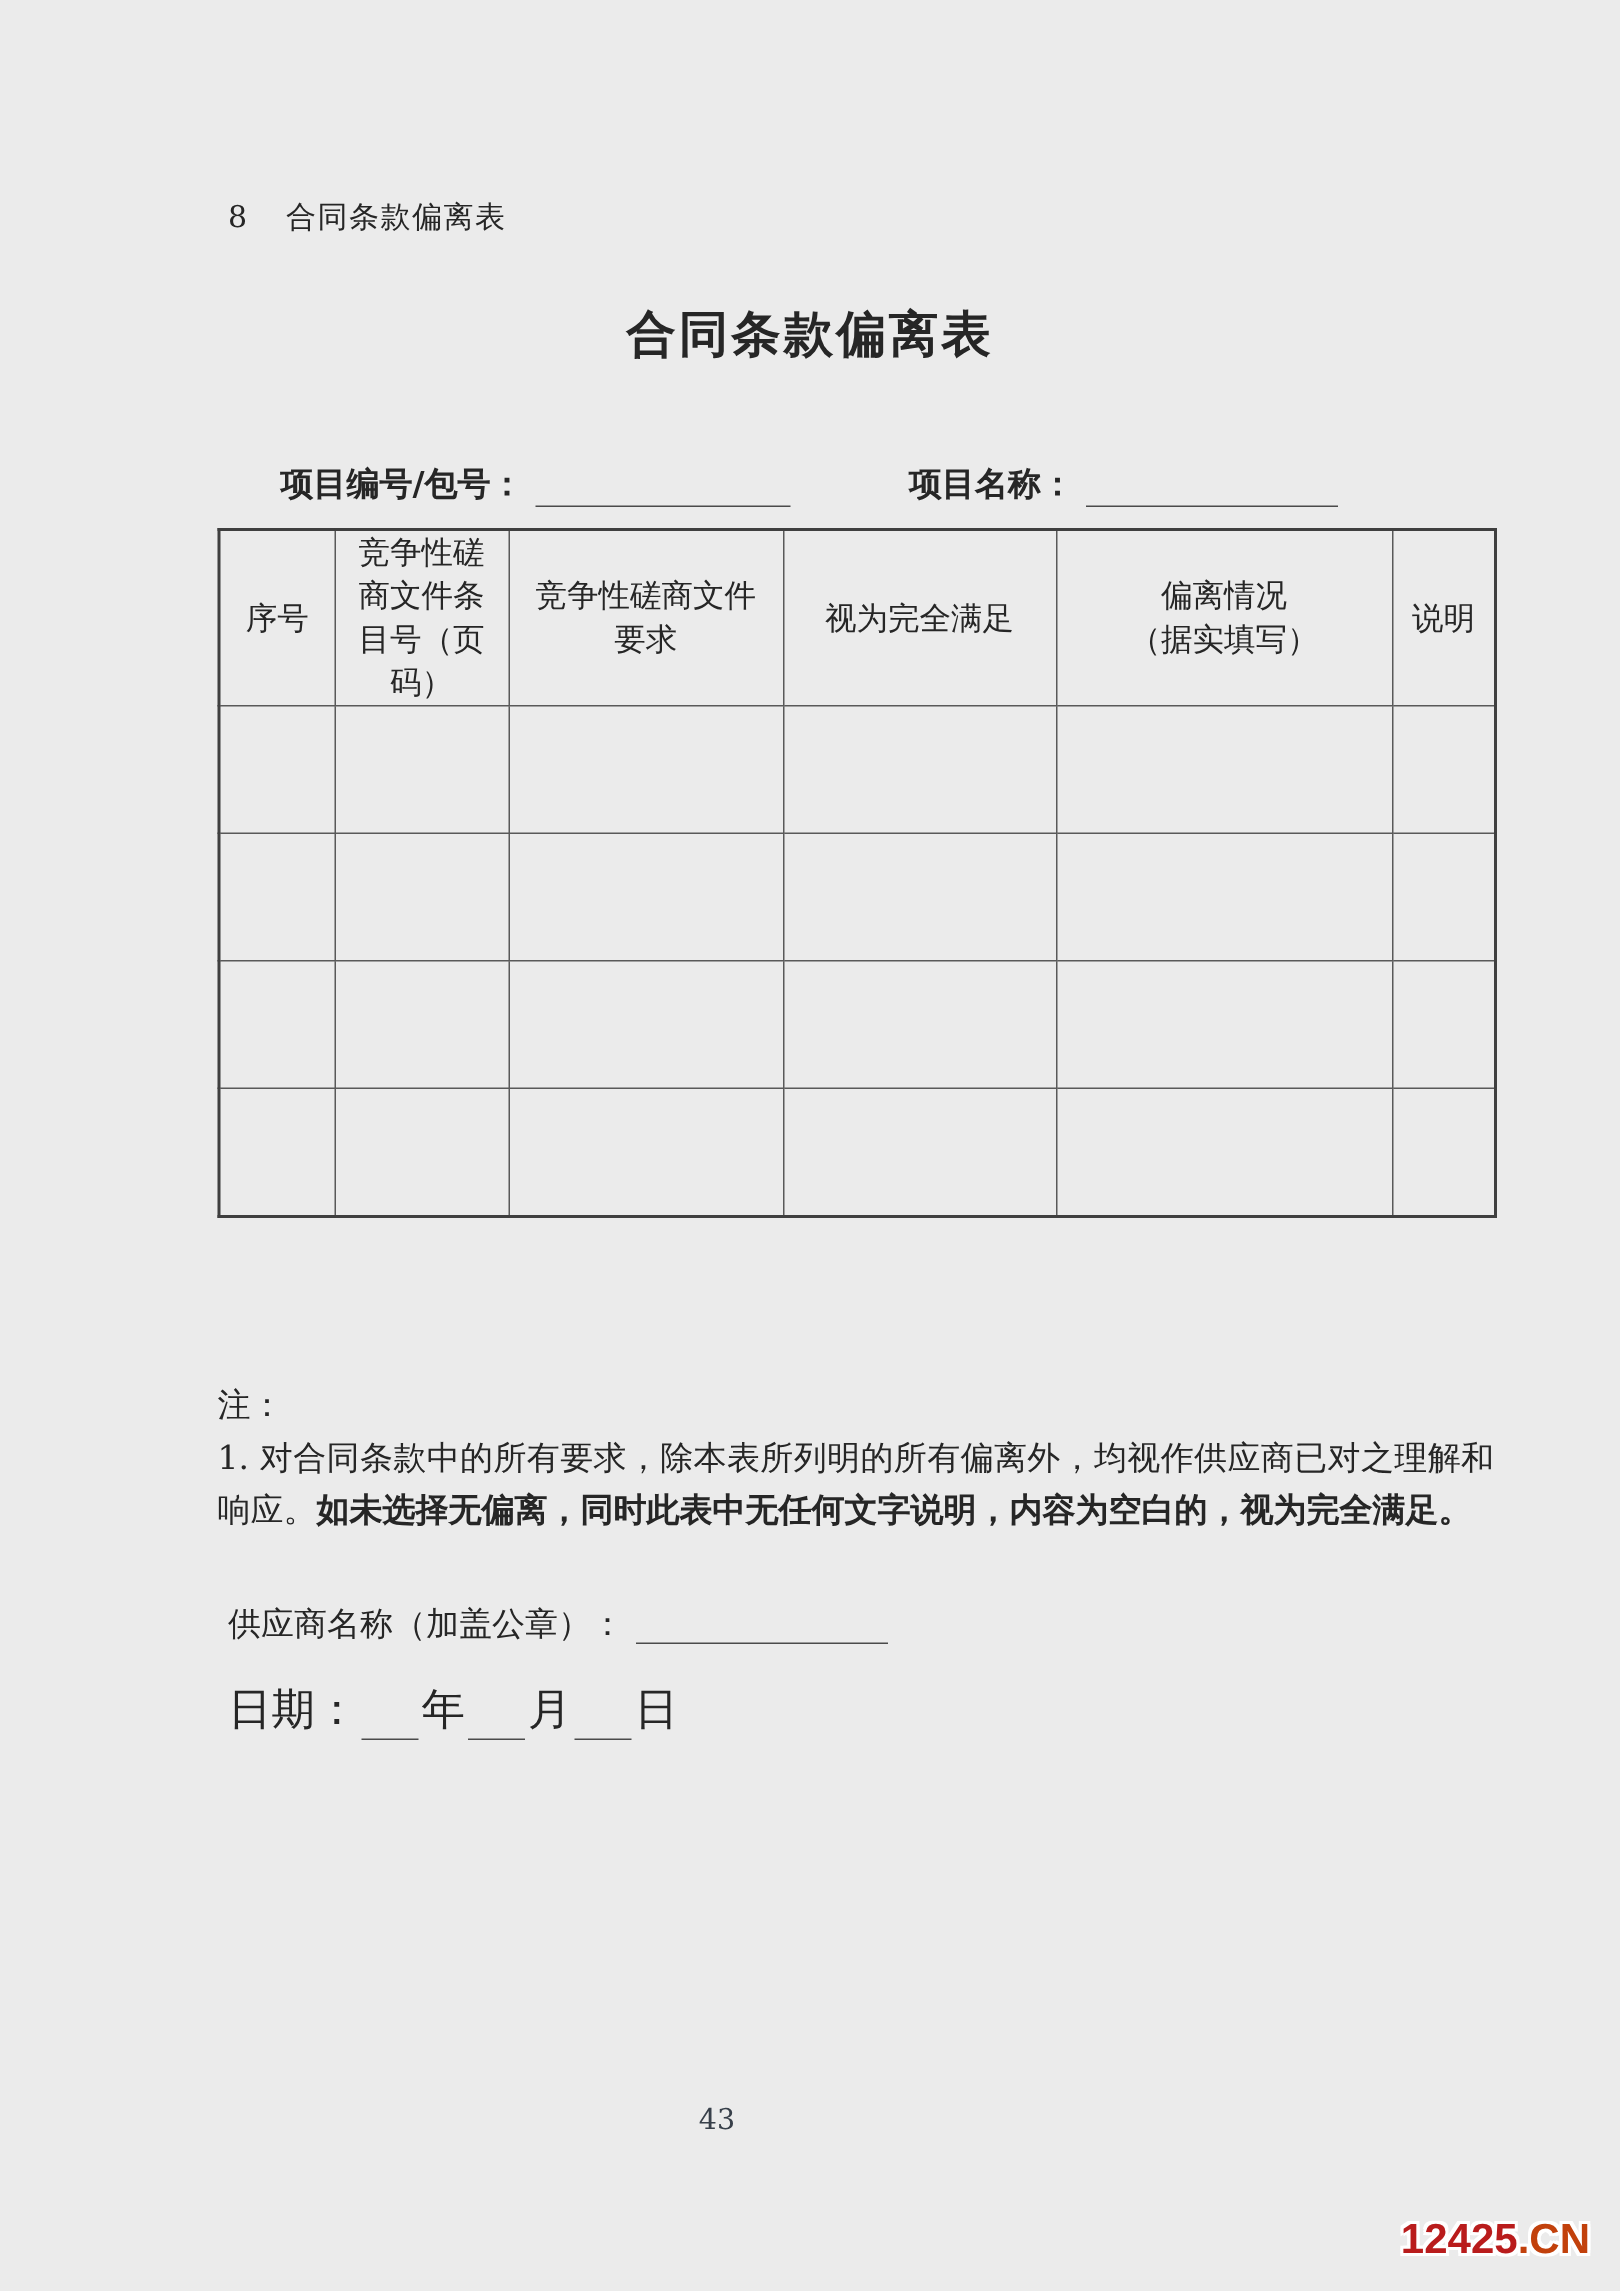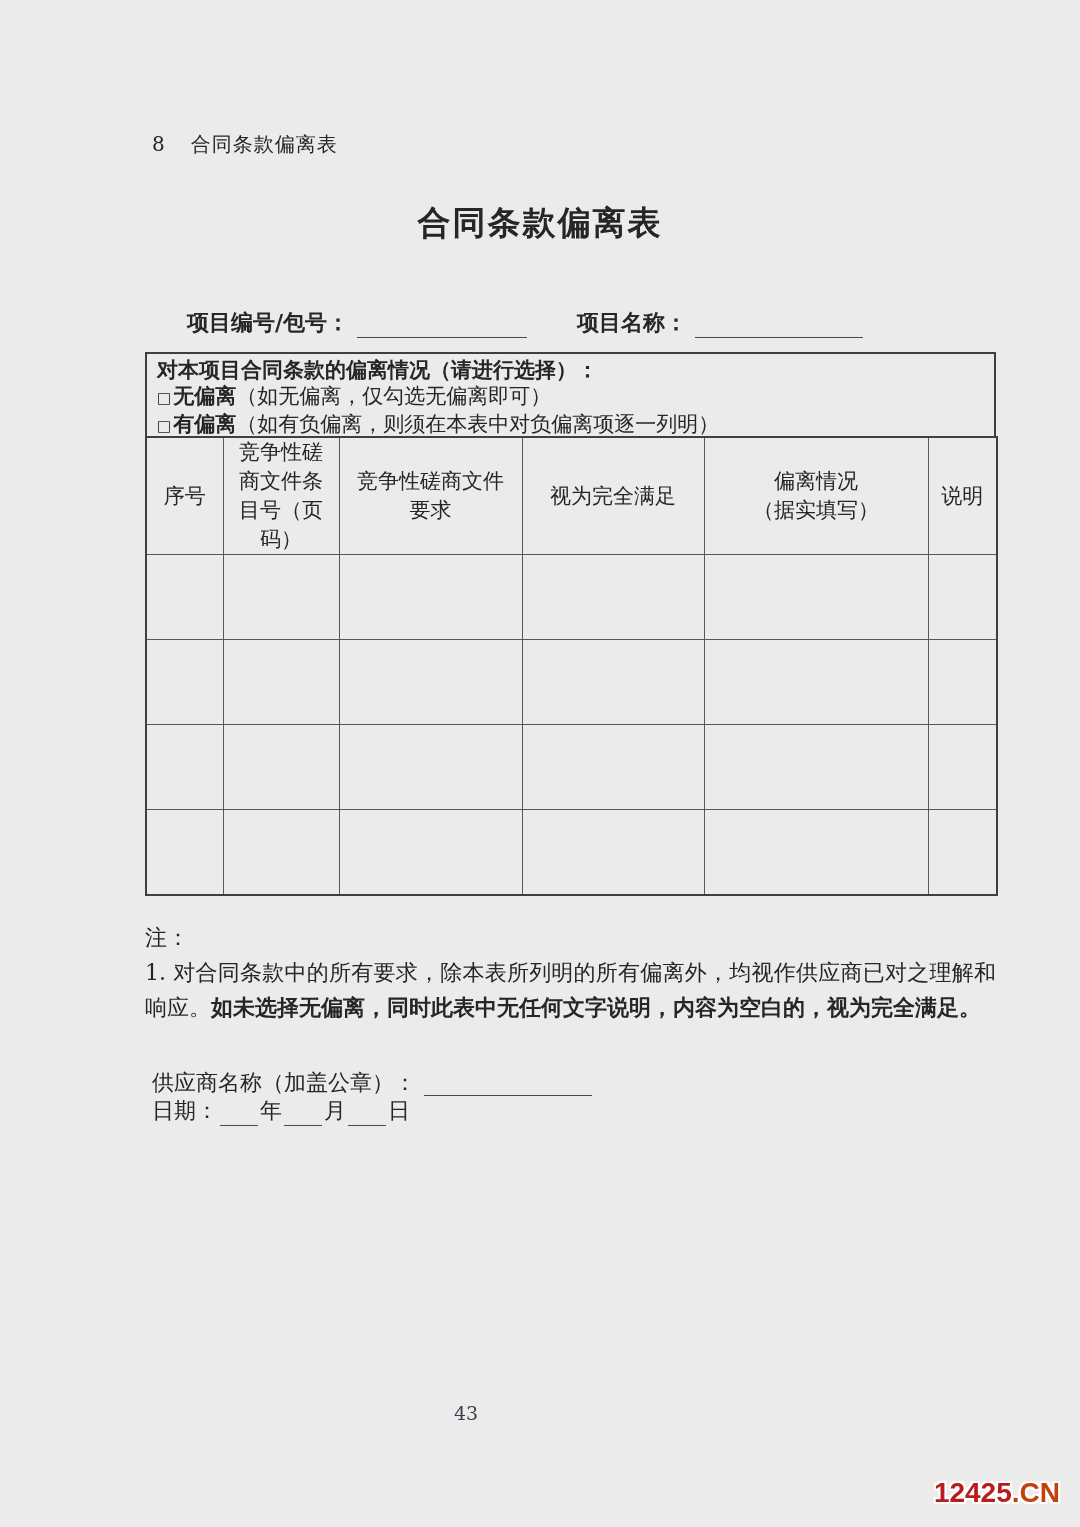--- a/index.html
+++ b/index.html
@@ -27,21 +27,21 @@
   .fields-row{
     position:absolute;left:187px;top:308px;width:760px;
     font-size:22px;display:flex;align-items:flex-end;font-weight:bold;
   }
   .blank{
     display:inline-block;border-bottom:1.5px solid #4a4a4a;
     height:24px;vertical-align:baseline;
   }
   .blank.w170{width:170px;margin-left:8px;}
   .blank.w168{width:168px;margin-left:8px;}
-  .fields-row .second{margin-left:50px;}
+  .fields-row .second{margin-left:79px;}
 
   .form-block{position:absolute;left:145px;top:352px;width:851px;}
 
   .selection-box{
     box-sizing:border-box;width:851px;height:84px;
     border:2px solid #3f3f3f;border-bottom:none;
     padding:3px 10px 0 10px;
     font-size:21px;line-height:26px;
   }
   .selection-box .sel-heading{font-weight:bold;}
@@ -69,28 +69,28 @@
     font-size:22px;line-height:35px;text-align:justify;
   }
   .notes p{margin:0;}
   .notes .b{font-weight:bold;margin-top:43px;}
 
   .supplier-row{
     position:absolute;left:152px;top:1068px;
     font-size:22px;display:flex;align-items:center;
   }
   .date-row{
-    position:absolute;left:152px;top:1096px;
-    font-size:22px;display:flex;align-items:flex-end;
+    position:absolute;left:152px;top:1120px;
+    font-size:29px;display:flex;align-items:flex-end;
   }
   .blank.wdate{width:38px;margin-left:2px;margin-right:2px;}
 
   .page-number{
     position:absolute;left:0;top:1402px;width:932px;
-    text-align:center;font-size:19px;color:#38404a;
+    text-align:center;font-size:19px;color:#38404a;padding-left:12px;
   }
 
   .watermark{
     position:absolute;right:20px;top:1477px;
     font-family:"Liberation Sans","DejaVu Sans",sans-serif;
     font-weight:bold;font-size:28px;letter-spacing:0;
     text-shadow:-2px -2px 0 #fff,2px -2px 0 #fff,-2px 2px 0 #fff,2px 2px 0 #fff,0 2px 0 #fff,0 -2px 0 #fff,2px 0 0 #fff,-2px 0 0 #fff;
     white-space:nowrap;
   }
 </style>
@@ -107,29 +107,20 @@
 
   <div class="fields-row">
     <span>项目编号/包号：</span>
     <span class="blank w170"></span>
     <span class="second">项目名称：</span>
     <span class="blank w168"></span>
   </div>
 
   <div class="form-block">
 
-    <div class="selection-box">
-      <div class="sel-heading">对本项目合同条款的偏离情况（请进行选择）：</div>
-      <div class="sel-option">
-        <span class="cb">□</span><span class="opt-label">无偏离</span><span>（如无偏离，仅勾选无偏离即可）</span>
-      </div>
-      <div class="sel-option">
-        <span class="cb">□</span><span class="opt-label">有偏离</span><span>（如有负偏离，则须在本表中对负偏离项逐一列明）</span>
-      </div>
-    </div>
 
     <table class="dev-table">
       <colgroup>
         <col style="width:77px">
           <col style="width:116px">
           <col style="width:183px">
           <col style="width:182px">
           <col style="width:224px">
           <col style="width:69px">
       </colgroup>

